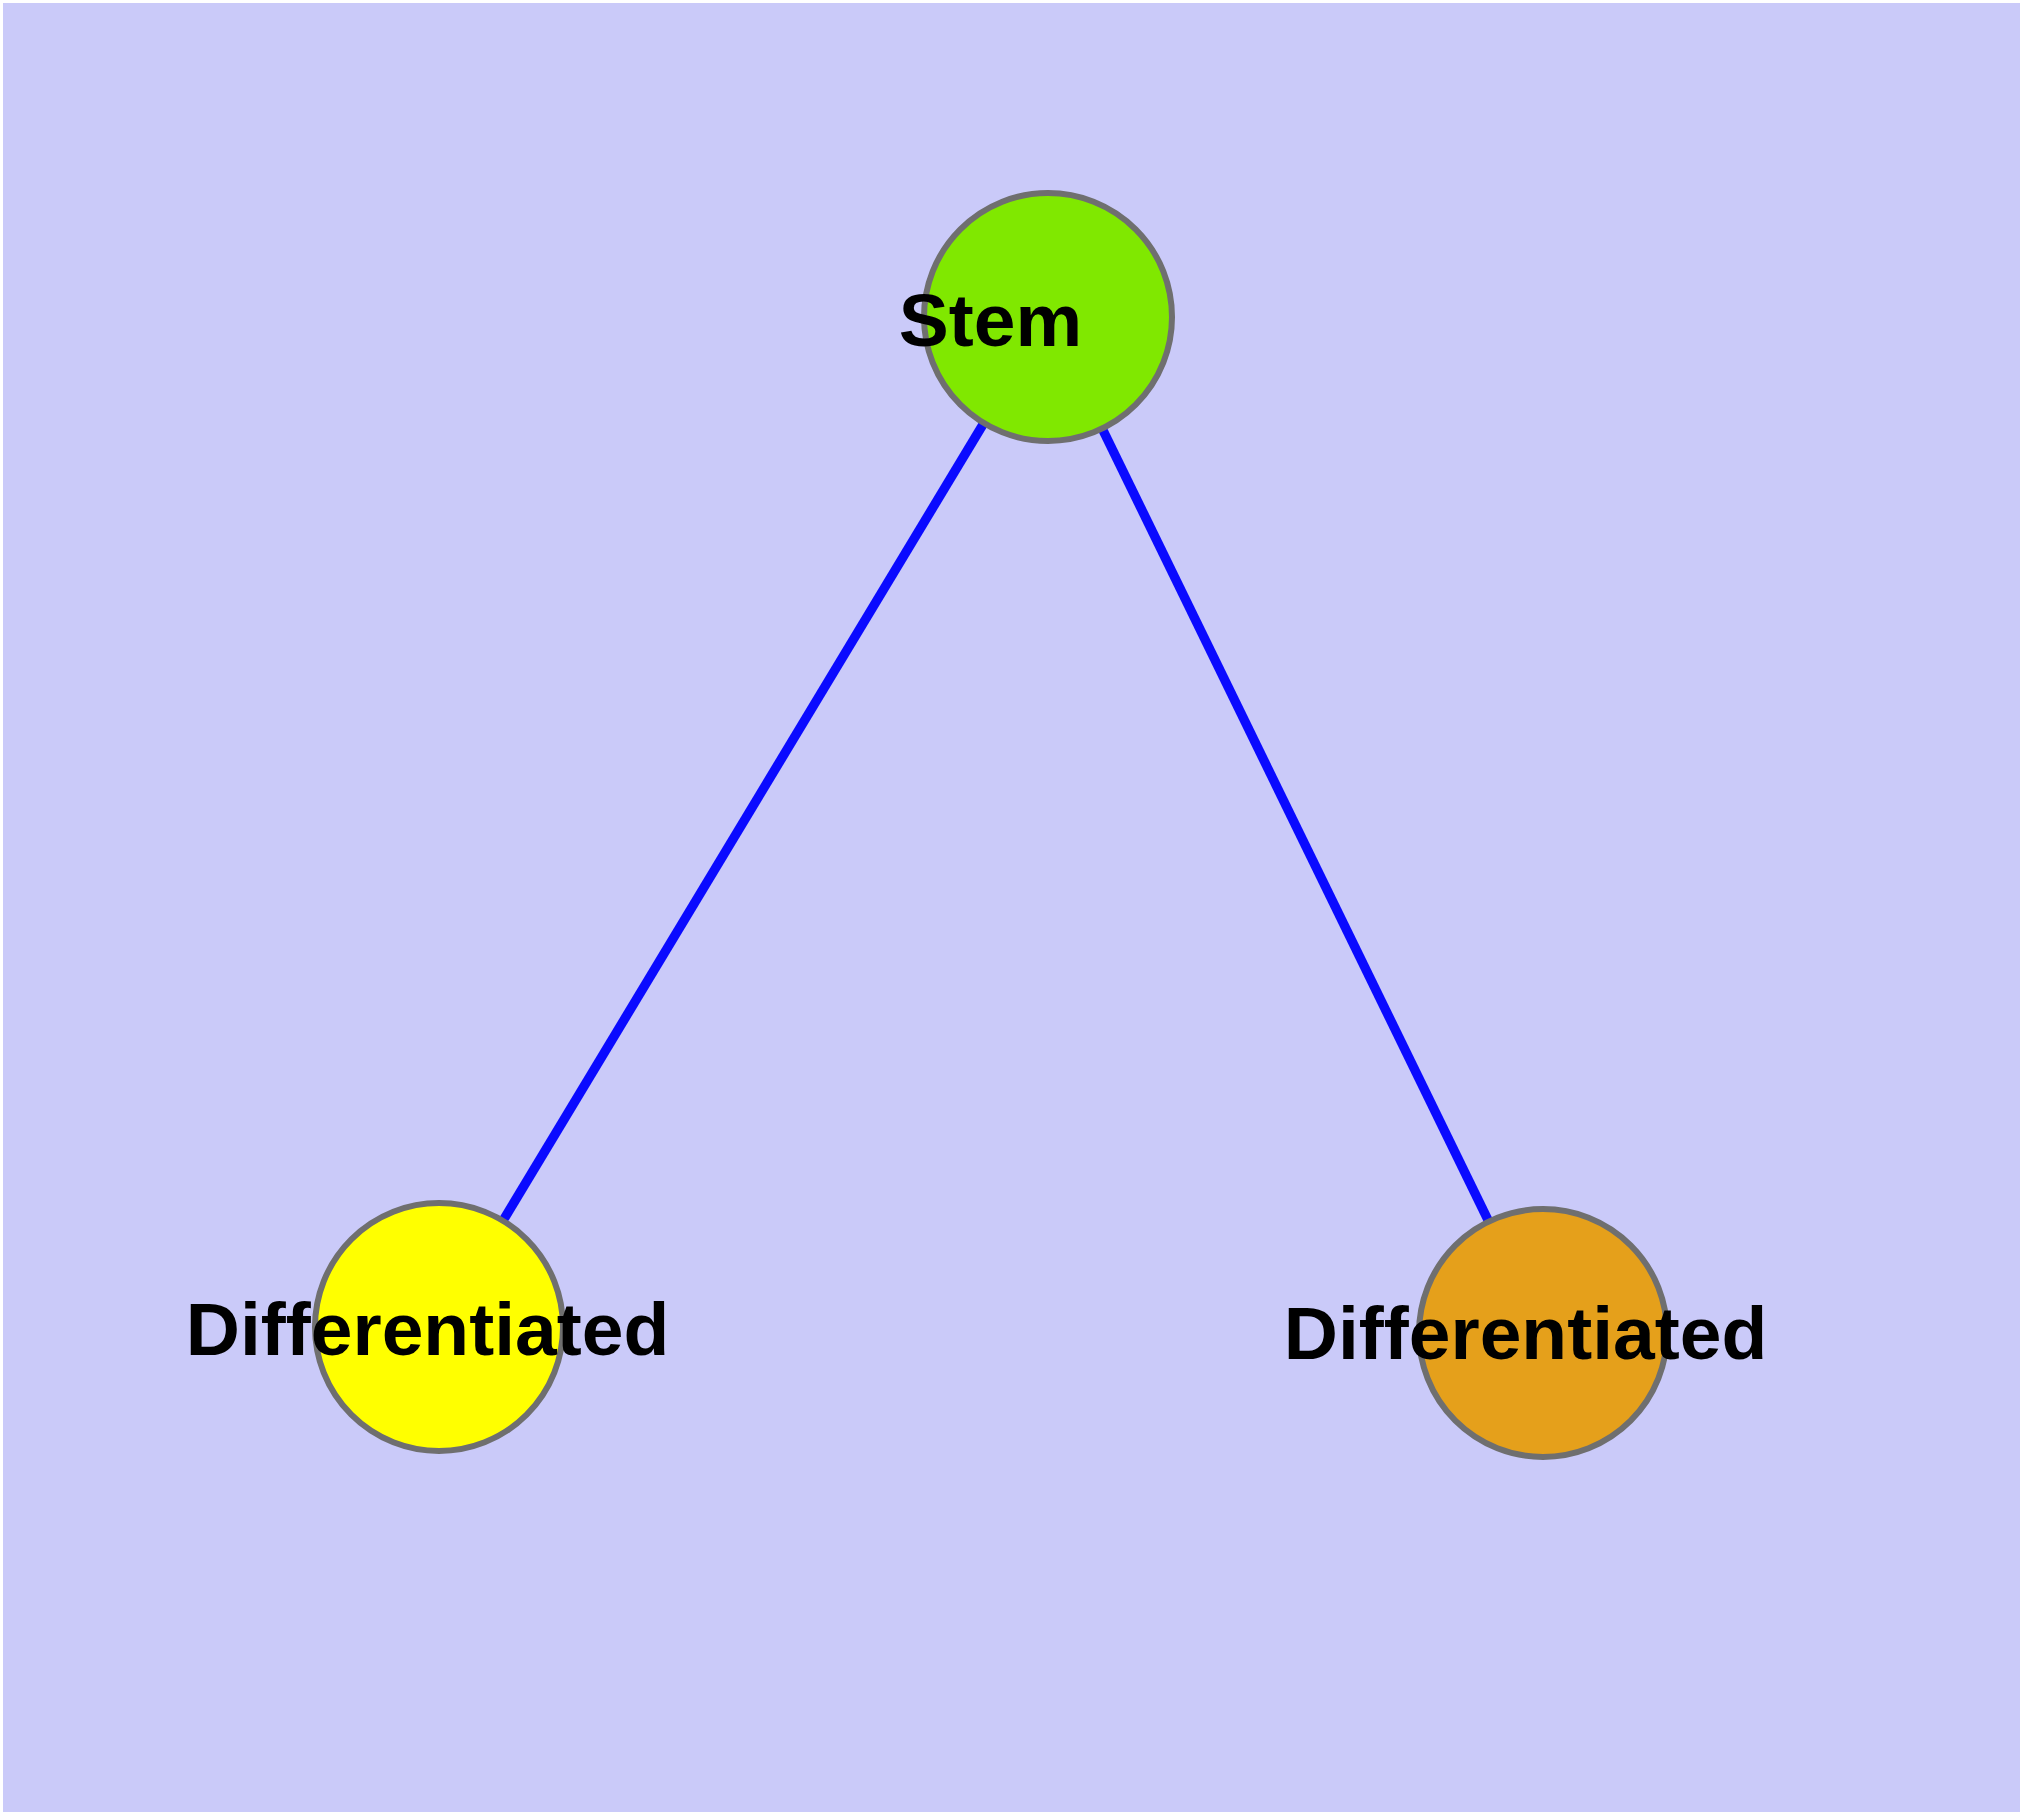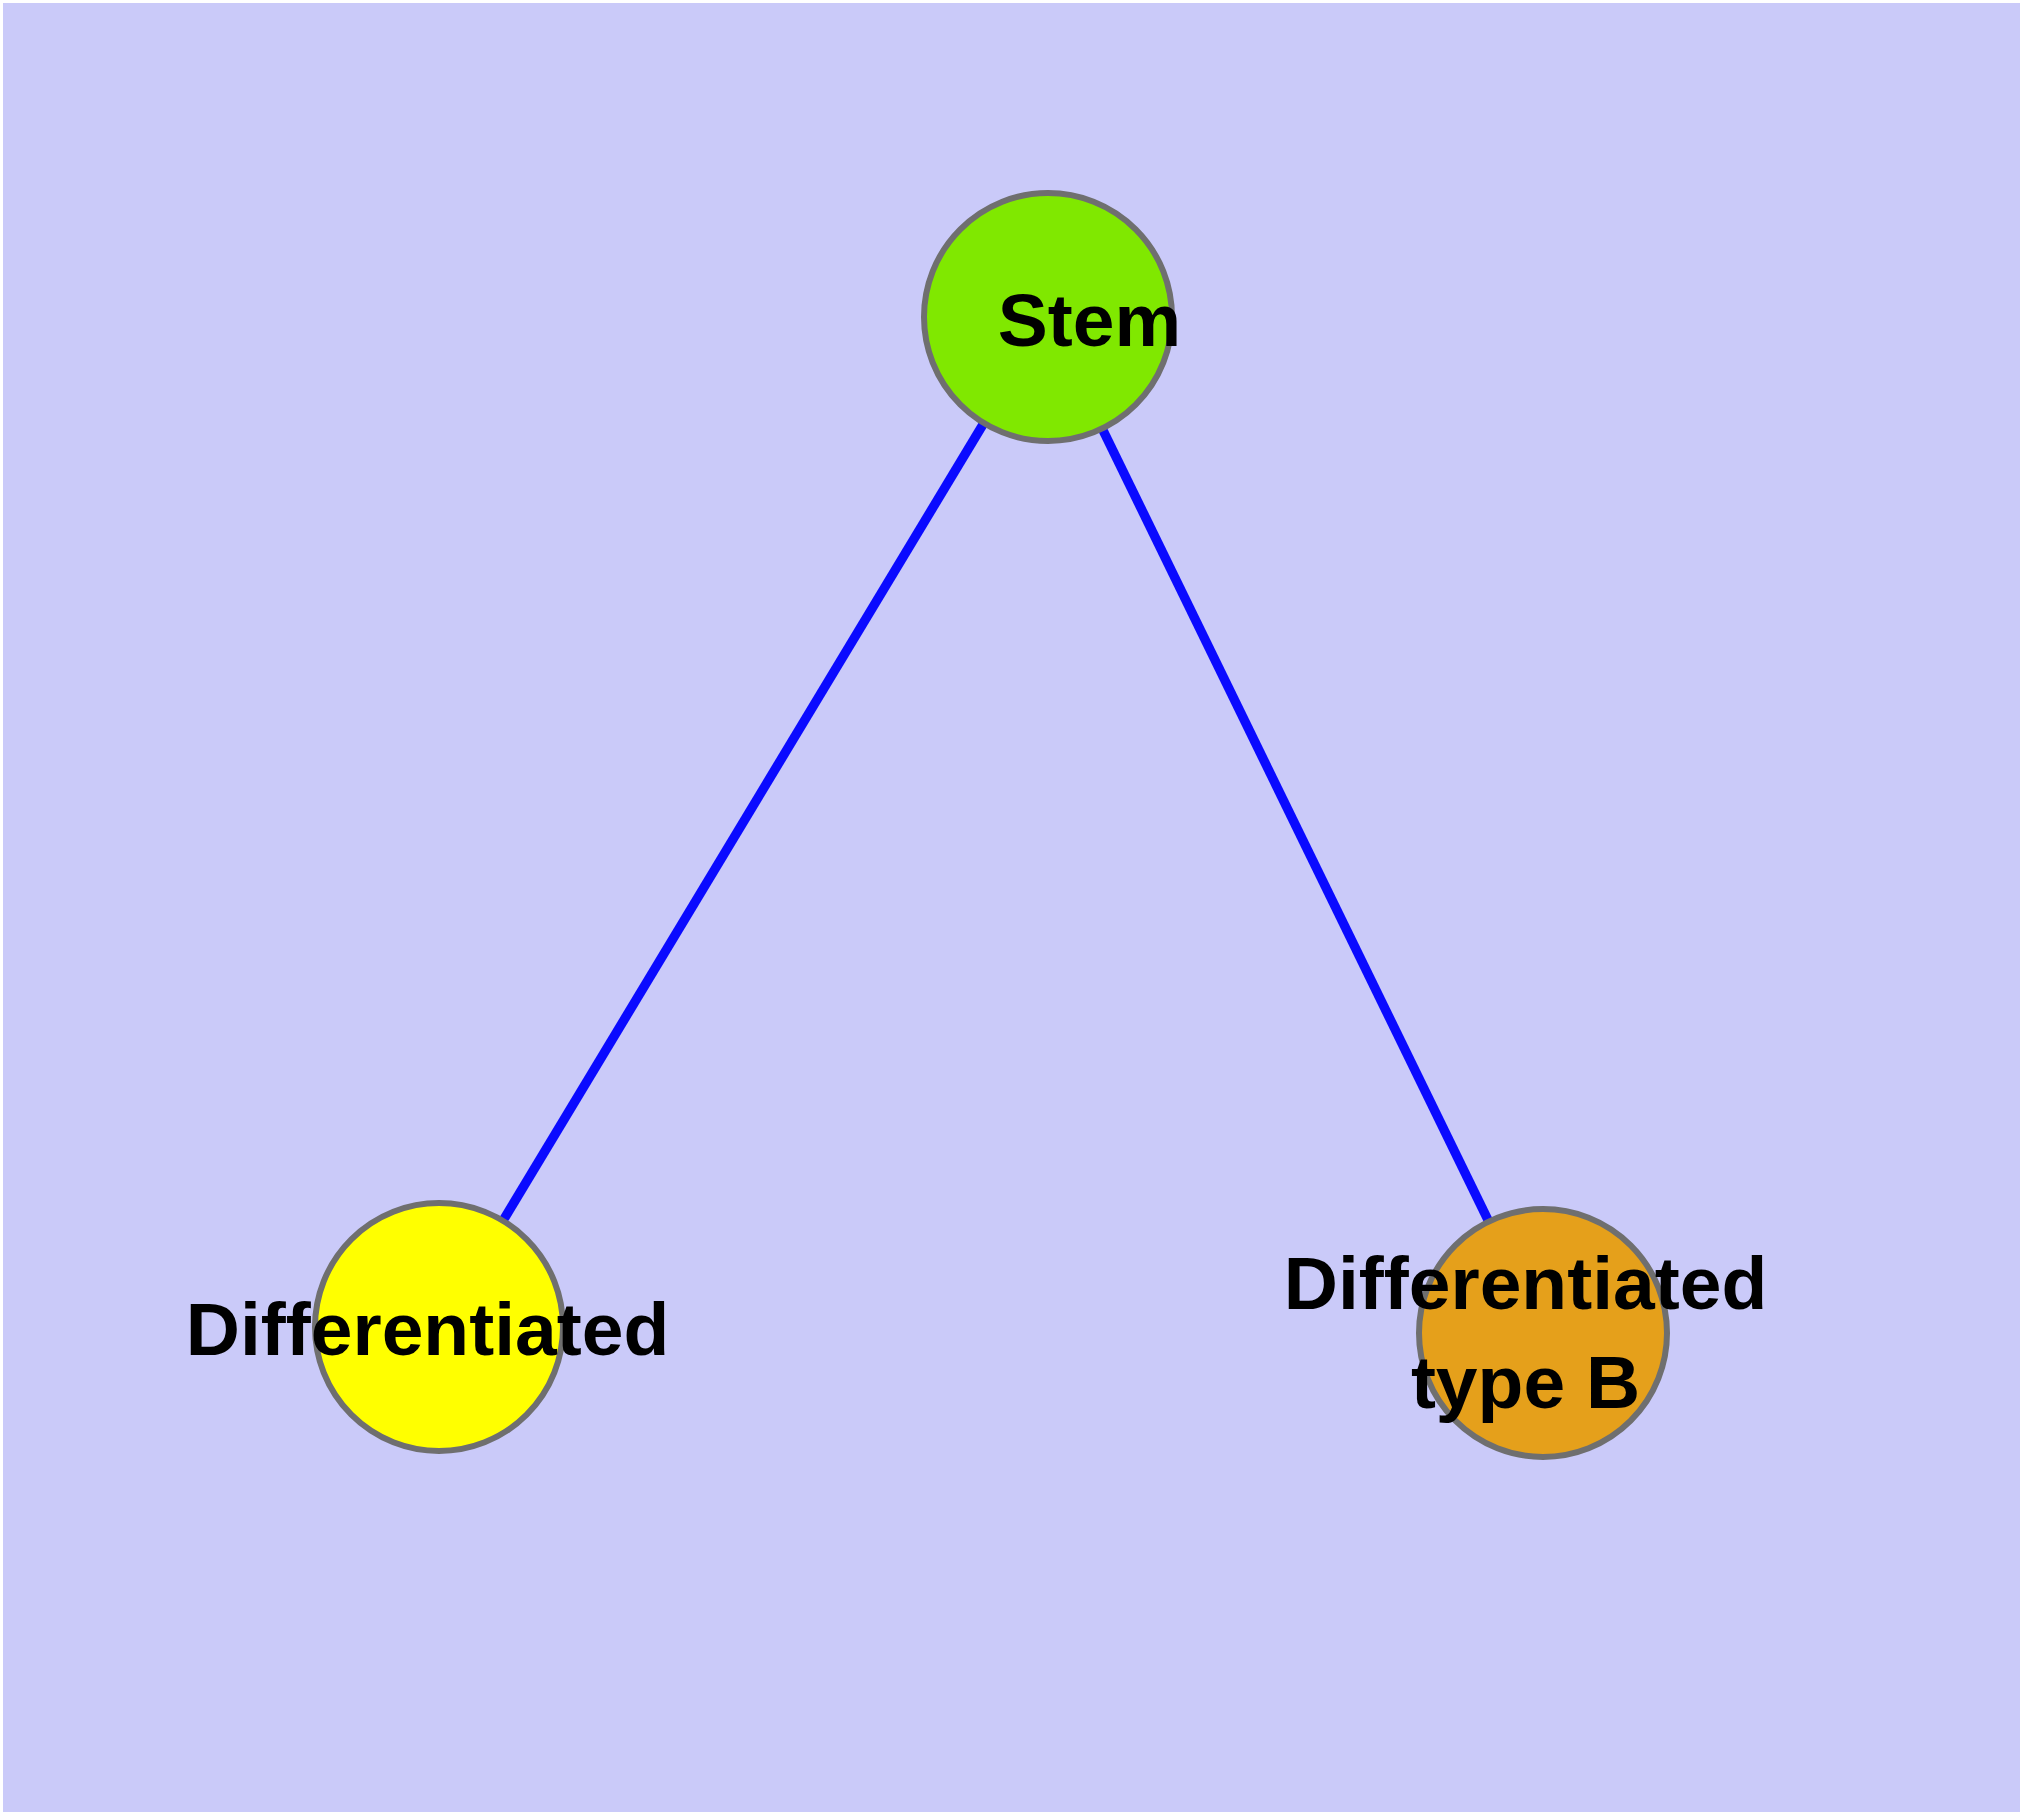--- a/index.html
+++ b/index.html
@@ -45,21 +45,21 @@
   .node-label {
     position: absolute;
     transform: translate(-50%, -50%);
     font-weight: bold;
     font-size: 75px;
     line-height: 99px;
     color: #000000;
     text-align: center;
     white-space: nowrap;
   }
-  .label-stem   { left: 1087px; top: 317px;  }
+  .label-stem   { left: 988px; top: 317px;  }
   .label-type-a { left: 425px;  top: 1326px; }
   .label-type-b { left: 1523px; top: 1330px; }
 </style>
 </head>
 <body>
 
 <div class="canvas" style="background-color: rgb(202, 202, 249);">
 
   <svg class="edge-layer" viewBox="0 0 2384 2138" xmlns="http://www.w3.org/2000/svg">
     <line class="edge" x1="1236" y1="374" x2="518" y2="1565" style="stroke: rgb(10, 10, 255);"></line>
@@ -73,17 +73,16 @@
   <div class="node node-type-b" style="background-color: rgb(229, 160, 27); border-color: rgb(111, 111, 111);"></div>
 
   <div class="node-label label-stem">Stem</div>
 
   <div class="node-label label-type-a">
     <div>Differentiated</div>
   </div>
 
   <div class="node-label label-type-b">
     <div>Differentiated</div>
-    <div>type B</div>
   </div>
 
 </div>
 
 
 </body></html>

